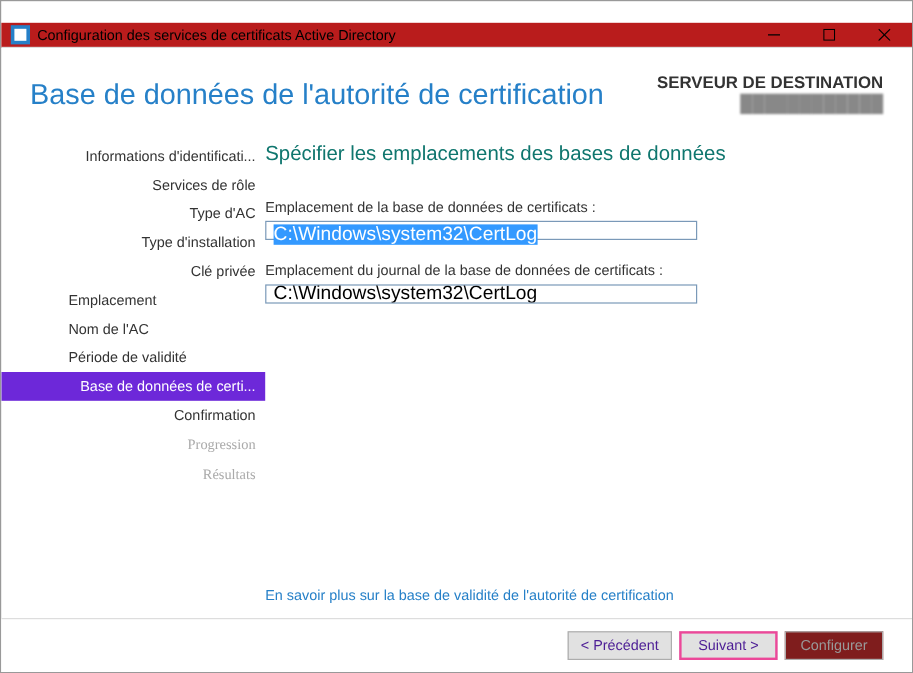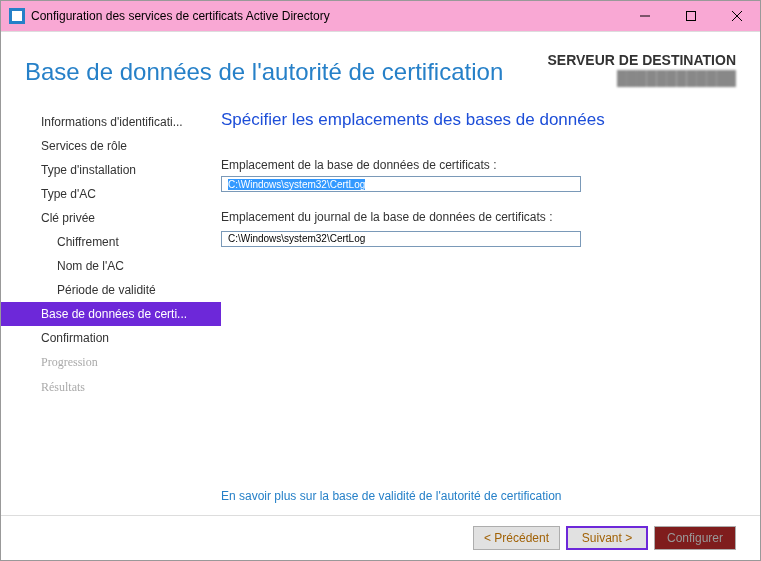--- a/index.html
+++ b/index.html
@@ -1,19 +1,19 @@
 <!DOCTYPE html>
 <html><head>
 <meta charset="utf-8">
 <style>
 * { box-sizing: border-box; margin: 0; padding: 0; font-family: "Segoe UI", Arial, sans-serif; }
 body { background: #fff; width: 761px; height: 561px; border: 1px solid #999; display: flex; flex-direction: column; }
 
 
-.titlebar { height: 31px; display: flex; align-items: center; padding: 0 0 0 8px; border-bottom: 1px solid #ddd; background: #f9a8d4; }
+.titlebar { height: 21px; display: flex; align-items: center; padding: 0 0 0 8px; border-bottom: 1px solid #ddd; background: #b91c1c; margin-top: 18px; }
 .titlebar-icon { width: 16px; height: 16px; background: #2680c8; display: inline-block; margin-right: 6px; position: relative; }
 .titlebar-icon::after { content: ""; position: absolute; top: 3px; left: 3px; width: 10px; height: 10px; background: #fff; }
 .titlebar-title { font-size: 12px; color: #000; flex: 1; }
 .titlebar-controls { display: flex; }
 .titlebar-btn { width: 46px; height: 32px; display: flex; align-items: center; justify-content: center; font-size: 10px; color: #000; }
 .titlebar-btn svg { width: 10px; height: 10px; }
 
 
 .header { padding: 20px 24px 12px 24px; display: flex; align-items: flex-end; }
 .header-left { flex: 1; }
@@ -21,40 +21,40 @@
 .header-right { text-align: right; font-size: 14px; }
 .dest-label { font-weight: bold; color: #333; }
 .dest-server { color: #888; margin-top: 2px; filter: blur(1px); }
 
 
 .body { display: flex; flex: 1; padding: 12px 0 0 0; overflow: hidden; }
 
 
 .sidebar { width: 220px; padding: 0 0 0 0; }
 .nav-item { font-size: 12px; color: #333; padding: 5px 8px 5px 40px; white-space: nowrap; overflow: hidden; text-overflow: ellipsis; cursor: pointer; }
-.nav-item.top { padding-left: 40px; }
+.nav-item.top { padding-left: 40px; text-align: right; }
 .nav-item.sub { padding-left: 56px; }
 .nav-item.selected { background: #6d28d9; color: #fff; }
 .nav-item.disabled { color: #aaa; cursor: default; font-family: Liberation Serif, serif; }
 
 
 .main { flex: 1; padding: 0 24px 0 0; display: flex; flex-direction: column; }
-.main-heading { font-size: 17px; color: #1d4ed8; margin-bottom: 28px; }
+.main-heading { font-size: 17px; color: #0f766e; margin-bottom: 28px; }
 .field-block { margin-bottom: 18px; }
 .field-label { font-size: 12px; color: #333; margin-bottom: 4px; }
-.field-input { width: 360px; height: 16px; border: 1px solid #7a99b8; padding: 2px 6px; font-size: 10px; background: #fff; }
+.field-input { width: 360px; height: 16px; border: 1px solid #7a99b8; padding: 2px 6px; font-size: 16px; background: #fff; }
 .field-input.selected-text { background: #fff; }
 .sel { background: #3399ff; color: #fff; padding: 0; }
 
 .learn-more { font-size: 12px; color: #2680c8; margin-top: auto; margin-bottom: 12px; cursor: pointer; }
 
 
 .footer { border-top: 1px solid #ddd; padding: 10px 24px; display: flex; justify-content: flex-end; gap: 6px; background: #fff; }
-.btn { min-width: 82px; height: 24px; font-size: 12px; border: 1px solid #adadad; background: #e1e1e1; color: #a16207; cursor: pointer; padding: 0 10px; }
-.btn.default { border: 2px solid #6d28d9; }
+.btn { min-width: 82px; height: 24px; font-size: 12px; border: 1px solid #adadad; background: #e1e1e1; color: #4c1d95; cursor: pointer; padding: 0 10px; }
+.btn.default { border: 2px solid #ec4899; }
 .btn:disabled { color: #999; background: #7f1d1d; cursor: default; }
 </style>
 </head>
 <body>
 
 <div class="titlebar">
   <span class="titlebar-icon"></span>
   <span class="titlebar-title">Configuration des services de certificats Active Directory</span>
   <div class="titlebar-controls">
     <div class="titlebar-btn">
@@ -83,24 +83,24 @@
   <div class="header-right">
     <div class="dest-label">SERVEUR DE DESTINATION</div>
     <div class="dest-server">████████████</div>
   </div>
 </div>
 
 <div class="body">
   <div class="sidebar">
     <div class="nav-item top">Informations d'identificati...</div>
     <div class="nav-item top">Services de rôle</div>
+    <div class="nav-item top">Type d'AC</div>
     <div class="nav-item top">Type d'installation</div>
-    <div class="nav-item top">Type d'AC</div>
     <div class="nav-item top">Clé privée</div>
-    <div class="nav-item sub">Chiffrement</div>
+    <div class="nav-item sub">Emplacement</div>
     <div class="nav-item sub">Nom de l'AC</div>
     <div class="nav-item sub">Période de validité</div>
     <div class="nav-item top selected">Base de données de certi...</div>
     <div class="nav-item top">Confirmation</div>
     <div class="nav-item top disabled">Progression</div>
     <div class="nav-item top disabled">Résultats</div>
   </div>
 
   <div class="main">
     <div class="main-heading">Spécifier les emplacements des bases de données</div>

